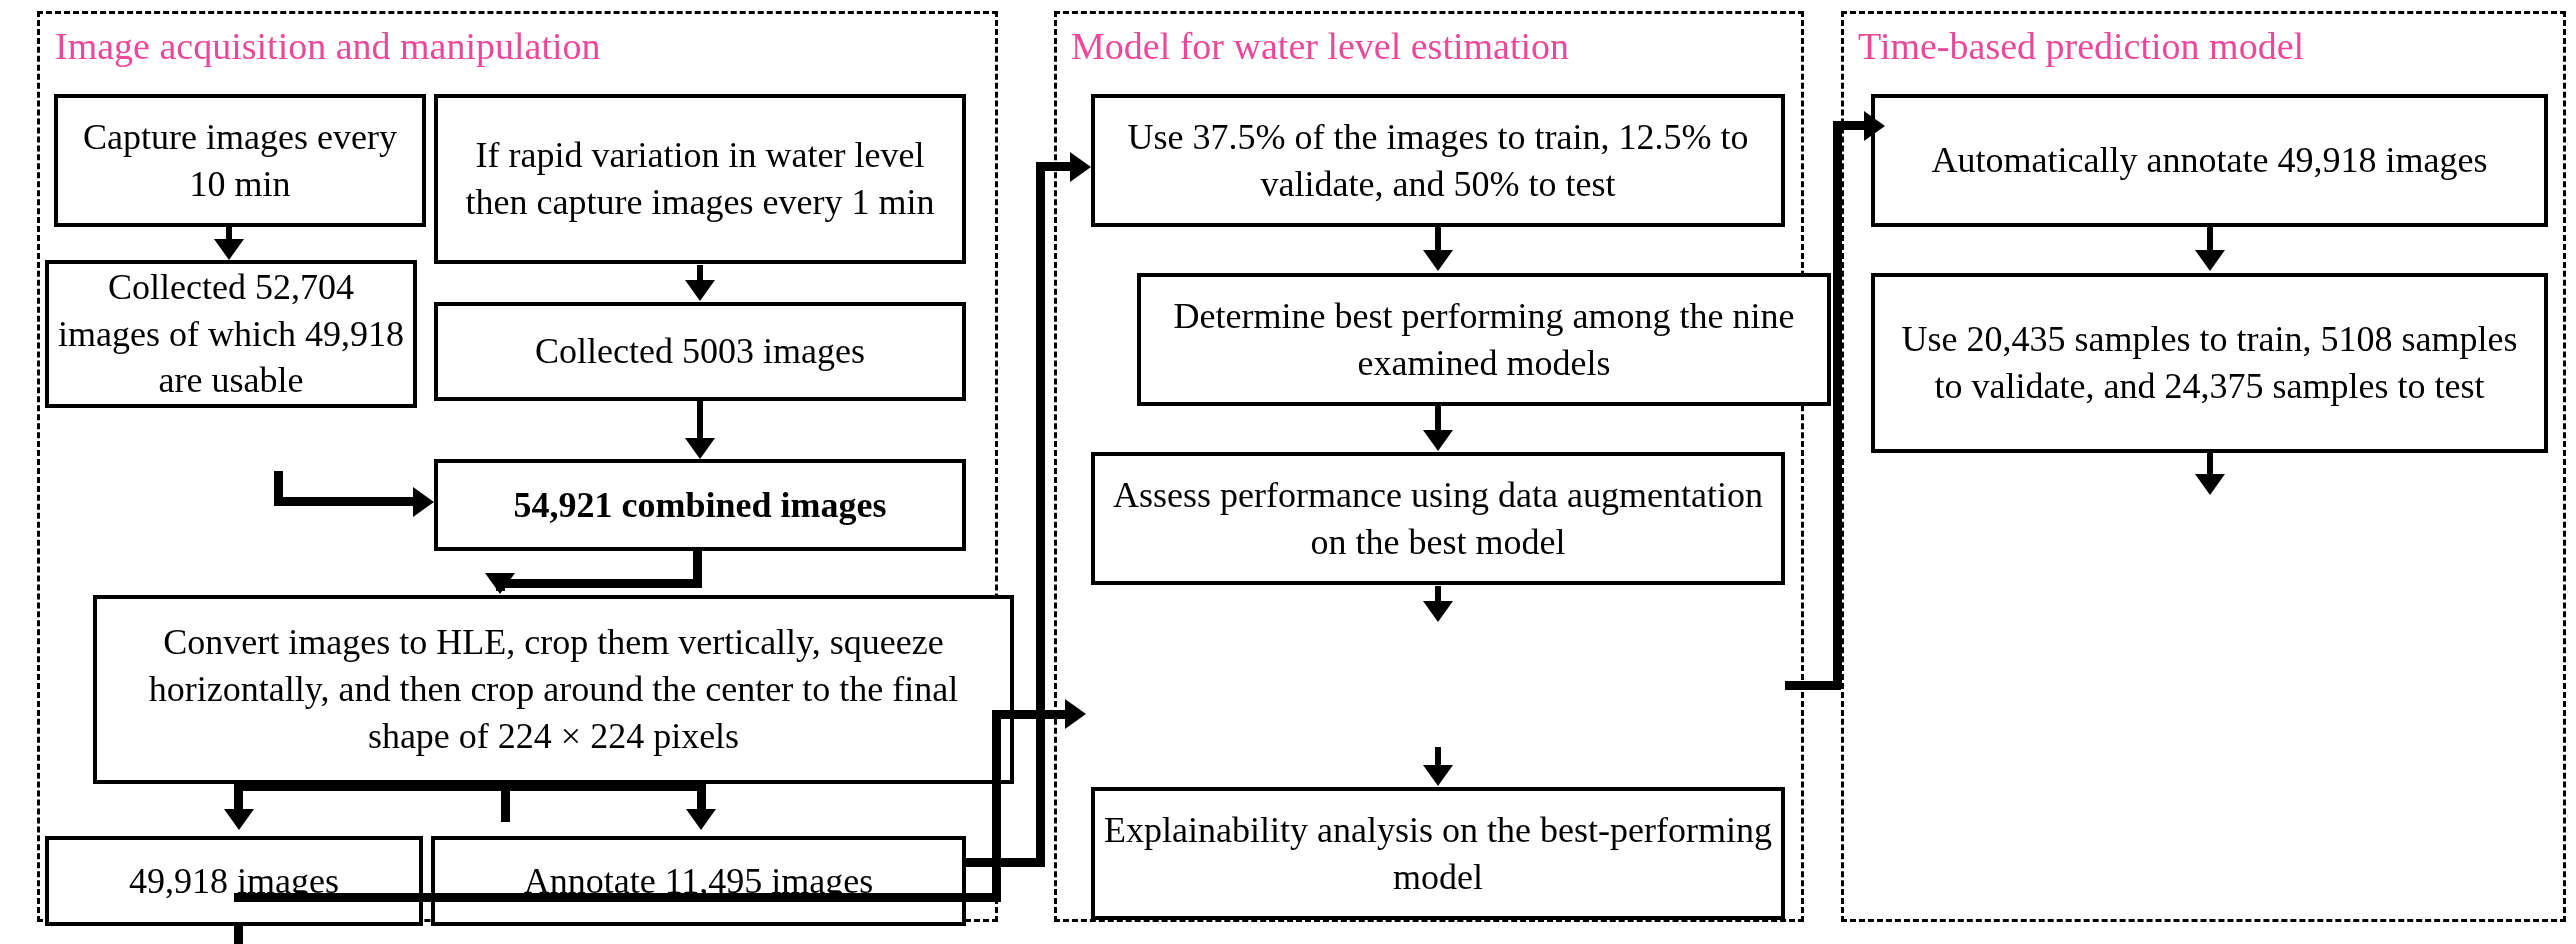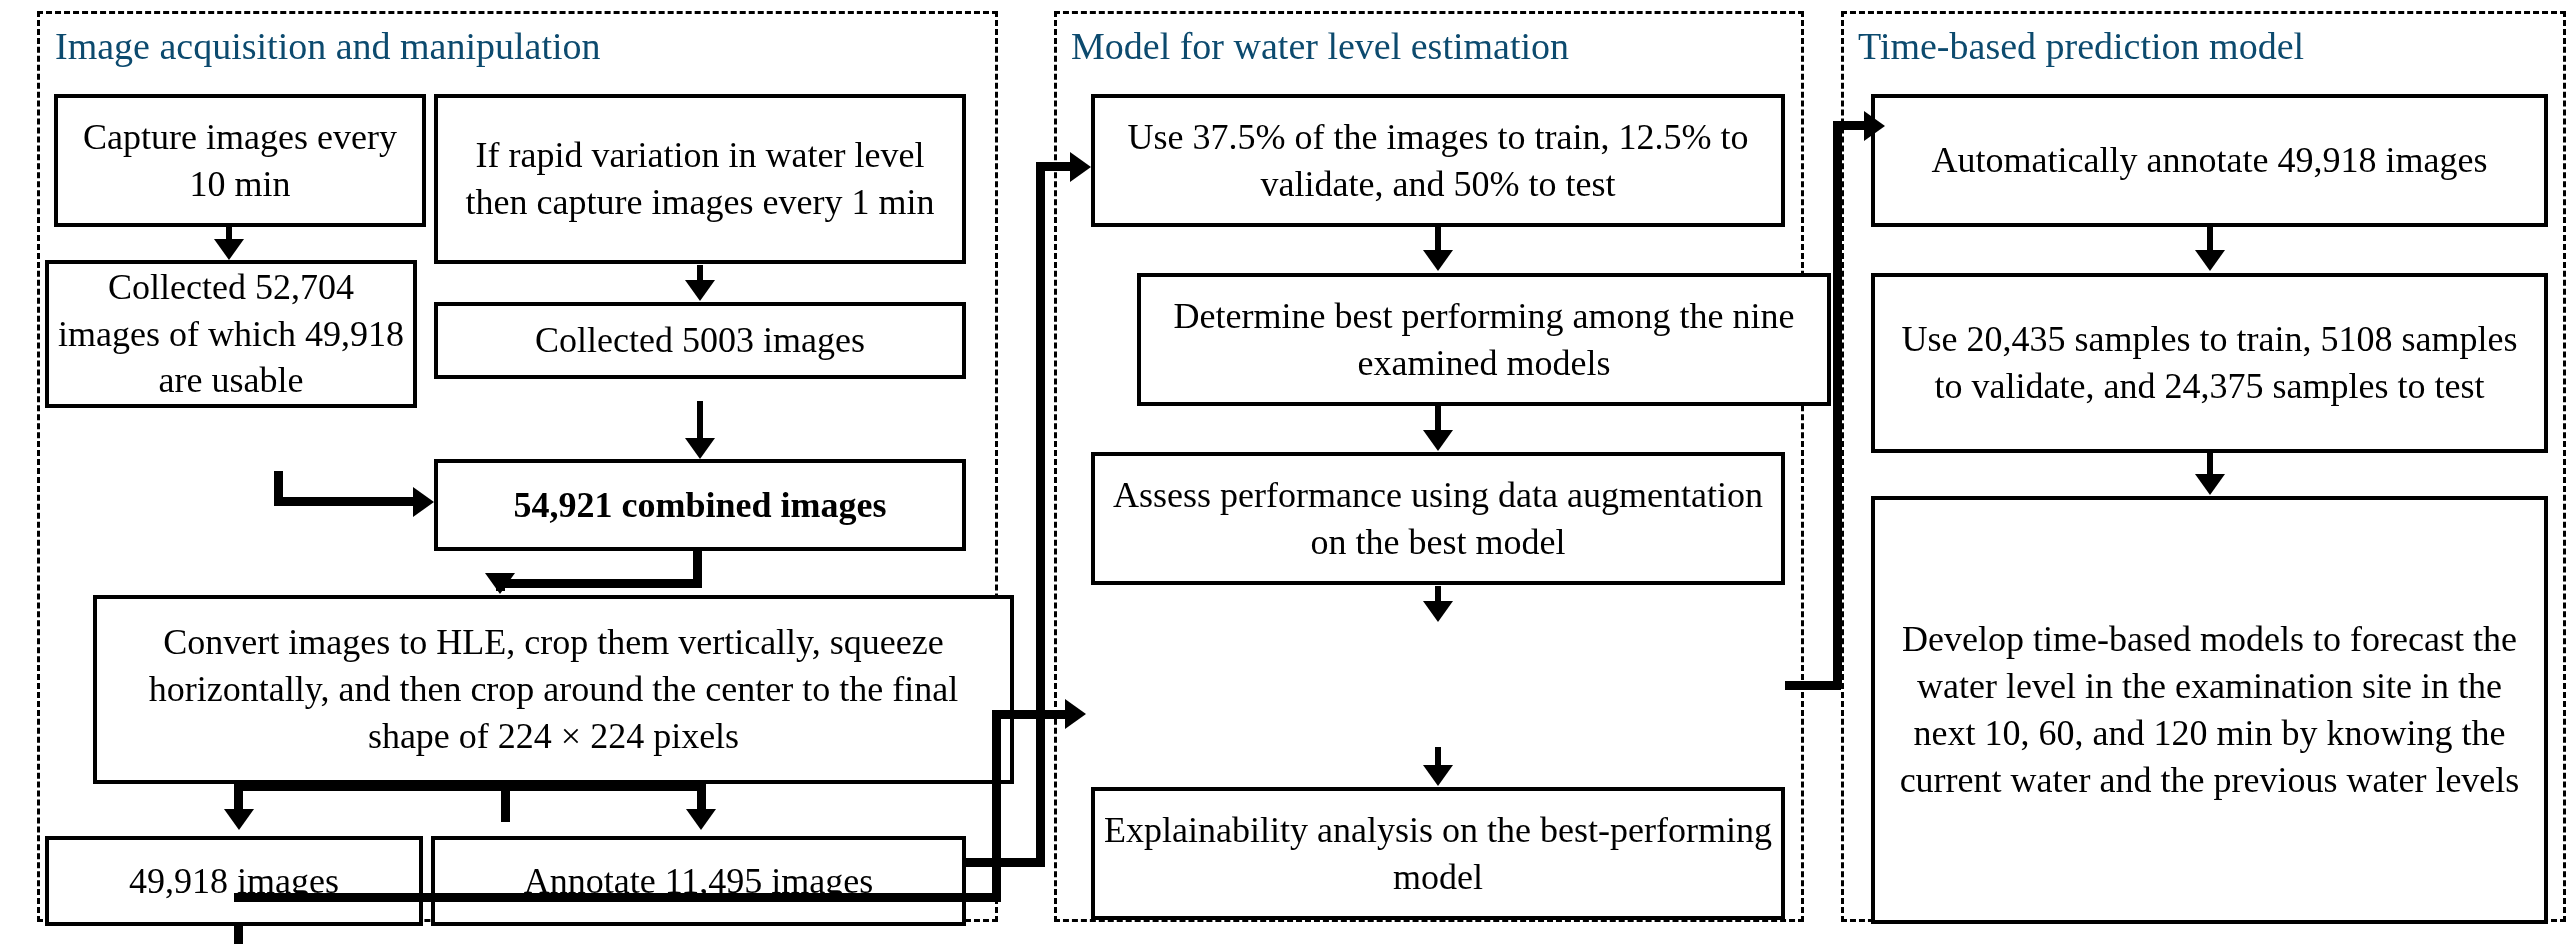--- a/index.html
+++ b/index.html
@@ -1,21 +1,21 @@
 <!DOCTYPE html>
 <html style="font-size:10px"><head>
 <meta charset="utf-8">
 <style>
   html,body{margin:0;padding:0;background:#ffffff;}
   body{font-family:"Liberation Serif","DejaVu Serif",serif;}
   #root{position:relative;width:2576px;height:945px;background:#fff;overflow:hidden;}
 
   
   .panel{position:absolute;border:3.7px dashed #000;box-sizing:border-box;background:transparent;}
-  .panel-title{position:absolute;font-size:38px;line-height:1;color:#0c4a6e;white-space:nowrap;}
+  .panel-title{position:absolute;font-size:38px;line-height:1;color:#ec4899;white-space:nowrap;}
 
   
   .box{position:absolute;border:4.3px solid #000;box-sizing:border-box;background:#fff;
        display:flex;align-items:center;justify-content:center;text-align:center;color:#000;}
   .box span{display:block;font-size:36px;line-height:1.30;padding:0 8.7px;}
 
   
   .ln{position:absolute;background:#000;}
   .arrowdown{position:absolute;width:0;height:0;border-left:15px solid transparent;
              border-right:15px solid transparent;border-top:21px solid #000;}
@@ -40,21 +40,21 @@
   </div>
 
   <div class="box" style="left:434px;top:94px;width:532px;height:170px;">
     <span>If rapid variation in water level then capture images every 1 min</span>
   </div>
 
   <div class="box" style="left:45px;top:260px;width:372px;height:148px;">
     <span>Collected 52,704 images of which 49,918 are usable</span>
   </div>
 
-  <div class="box" style="left:434px;top:302px;width:532px;height:77px;">
+  <div class="box" style="left:434px;top:302px;width:532px;height:99px;">
     <span>Collected 5003 images</span>
   </div>
 
   <div class="box" style="left:434px;top:459px;width:532px;height:92px;font-weight:bold;">
     <span>54,921 combined images</span>
   </div>
 
   <div class="box" style="left:45px;top:595px;width:921px;height:189px;margin-left:48px;">
     <span>Convert images to HLE, crop them vertically, squeeze horizontally, and then crop around the center to the final shape of 224 × 224 pixels</span>
   </div>
@@ -85,23 +85,20 @@
   </div>
 
   <div class="box" style="left:1871px;top:94px;width:677px;height:133px;">
     <span>Automatically annotate 49,918 images</span>
   </div>
 
   <div class="box" style="left:1871px;top:273px;width:677px;height:180px;">
     <span>Use 20,435 samples to train, 5108 samples to validate, and 24,375 samples to test</span>
   </div>
 
-  <div class="box" style="left:1871px;top:496px;width:677px;height:428px;">
-    <span>Develop time-based models to forecast the water level in the examination site in the next 10, 60, and 120 min by knowing the current water and the previous water levels</span>
-  </div>
 
   <div class="ln" style="left:226px;top:227px;width:6.2px;height:12.4px;"></div>
   <div class="arrowdown" style="left:214px;top:239px;"></div>
 
   <div class="ln" style="left:697px;top:265px;width:6.2px;height:16px;"></div>
   <div class="arrowdown" style="left:685px;top:280px;"></div>
 
   <div class="ln" style="left:697px;top:401px;width:6.2px;height:37px;"></div>
   <div class="arrowdown" style="left:685px;top:438px;"></div>
 

